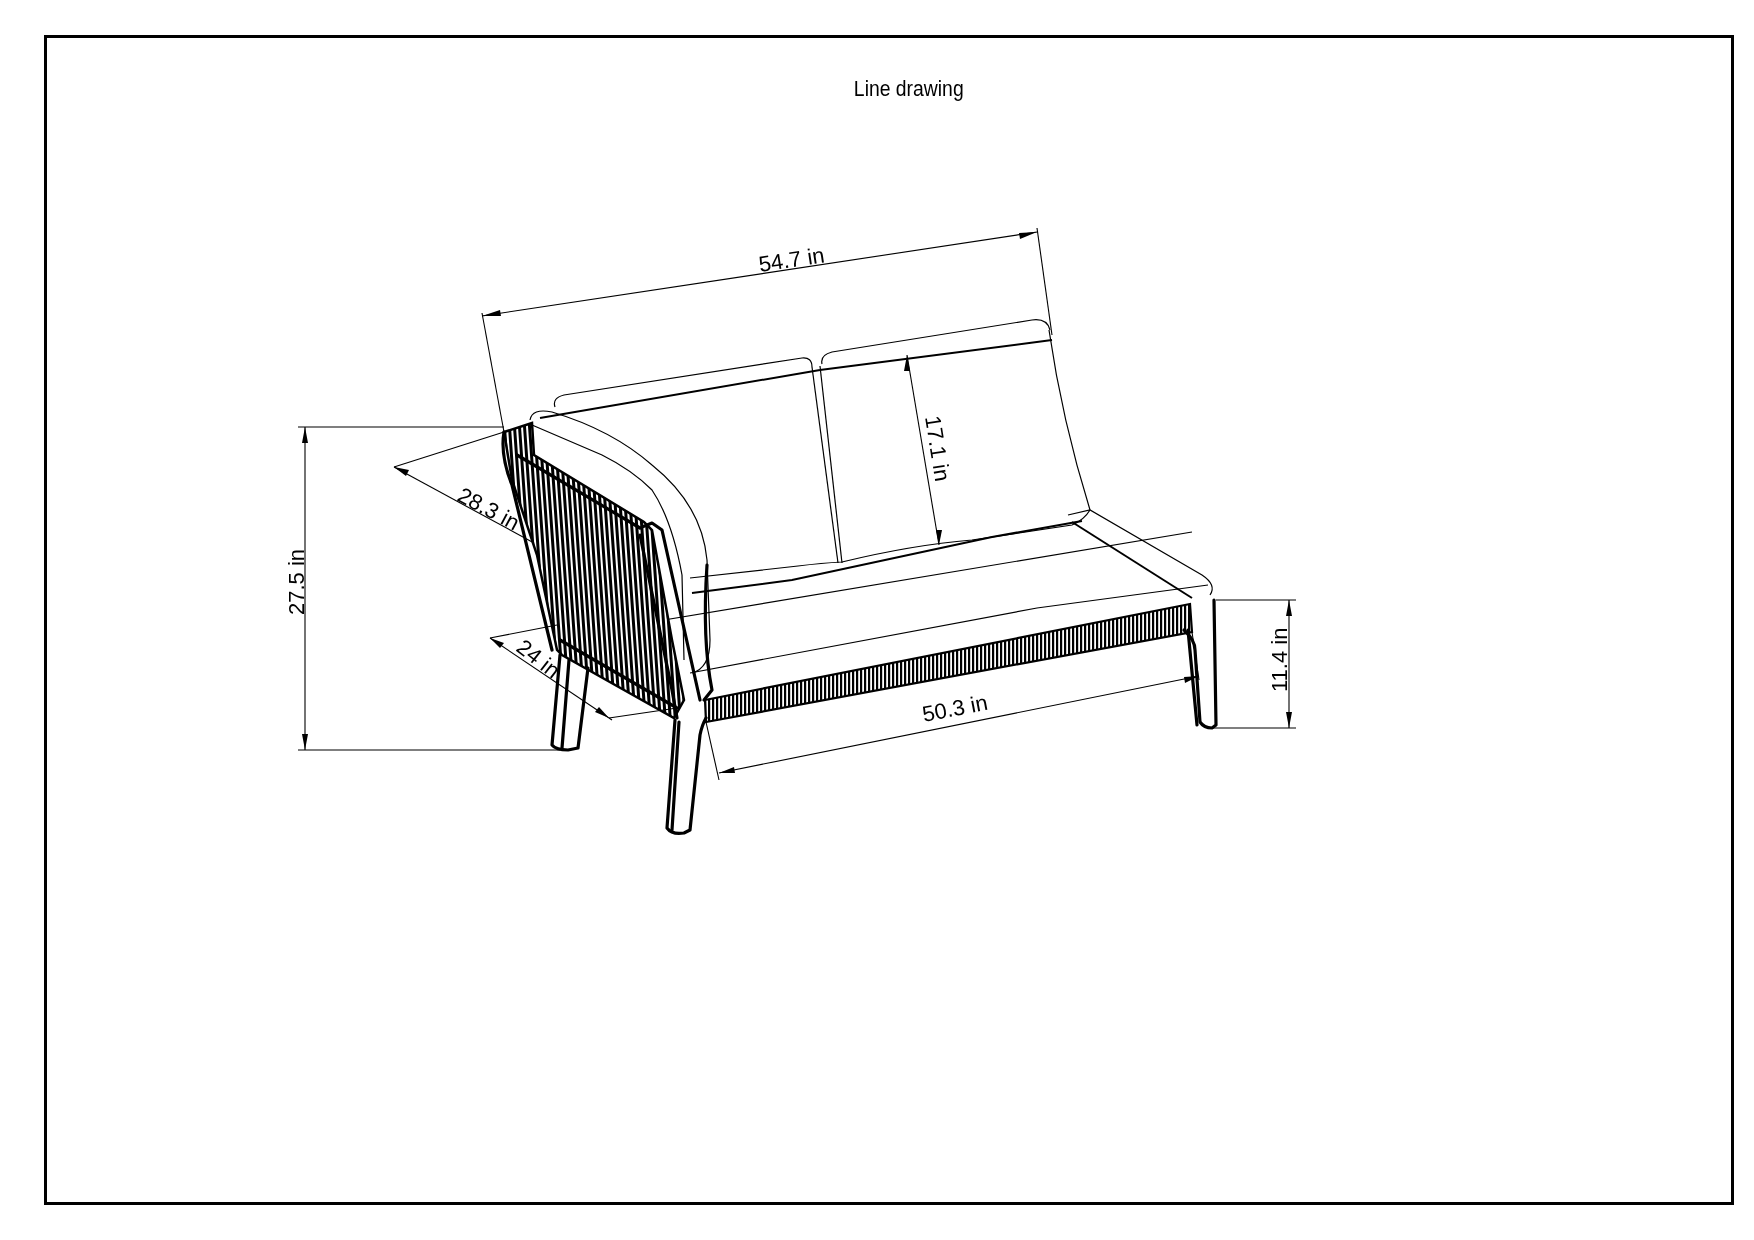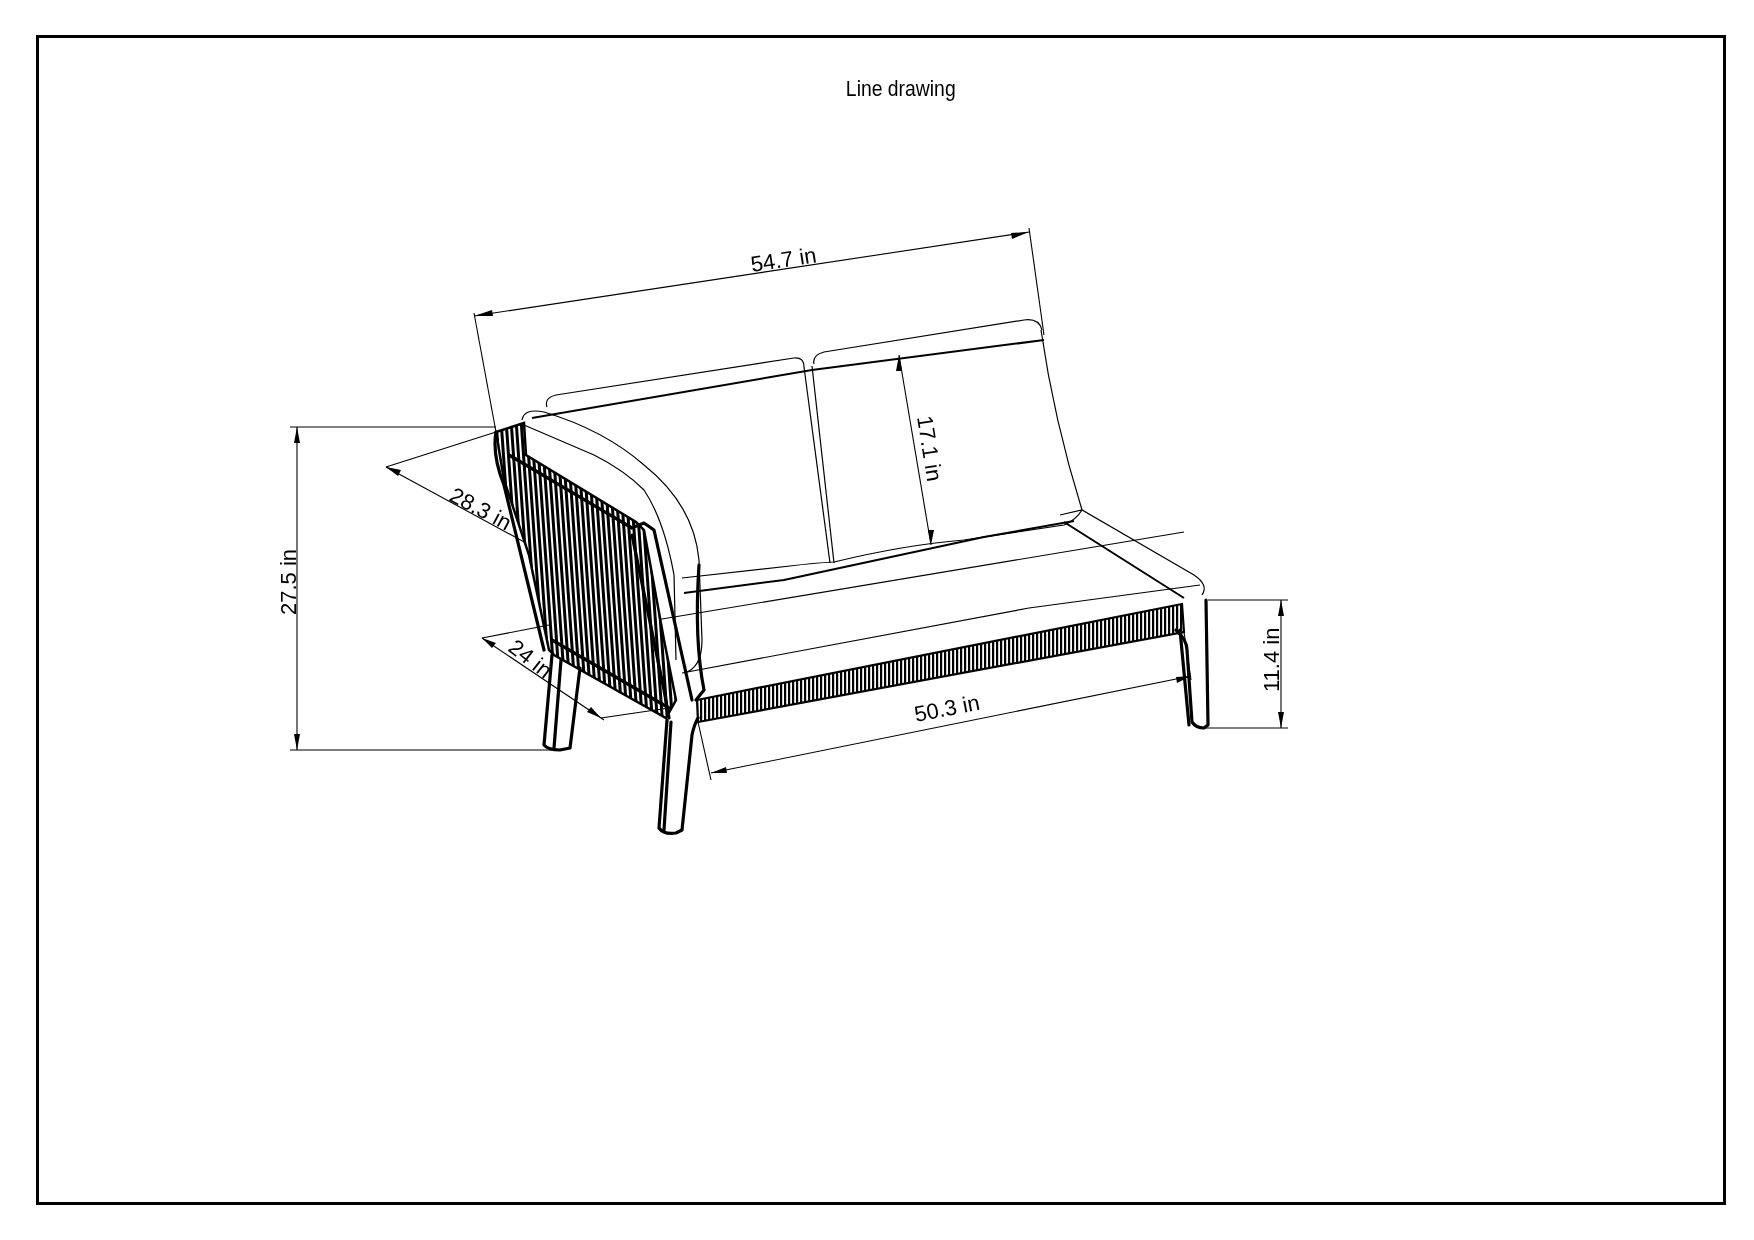--- a/index.html
+++ b/index.html
@@ -1,17 +1,17 @@
 <!DOCTYPE html>
 <html><head>
   <meta charset="utf-8">
   <style>
     html, body { margin: 0; padding: 0; background: #ffffff; }
     body { width: 1754px; height: 1240px; position: relative; overflow: hidden; font-family: "Liberation Sans", sans-serif; }
-    .sheet { position: absolute; left: 4px; top: 0; width: 1540px; height: 1240px; }
+    .sheet { position: absolute; left: 12px; top: 0; width: 1540px; height: 1240px; }
     .frame { position: absolute; left: 32px; top: 35px; width: 1684px; height: 1164px; border: 3px solid #000; box-sizing: content-box; }
     .title { position: absolute; left: 0; top: 76px; width: 1754px; text-align: center; font-size: 22px; color: #000; transform: scaleX(0.88); transform-origin: 895px 0; }
     .title span { display: inline-block; margin-left: 40px; }
     svg.drawing { position: absolute; left: 0; top: 0; width: 1754px; height: 1240px; }
     svg text { font-family: "Liberation Sans", sans-serif; font-size: 22px; fill: #000; font-weight: 400; }
     .thin { stroke: #000; stroke-width: 1.2; fill: none; }
     .med { stroke: #000; stroke-width: 2; fill: none; }
     .thick { stroke: #000; stroke-width: 3.2; fill: none; stroke-linejoin: round; stroke-linecap: round; }
     .dim { stroke: #000; stroke-width: 1.1; fill: none; }
     .arrow { fill: #000; stroke: none; }

